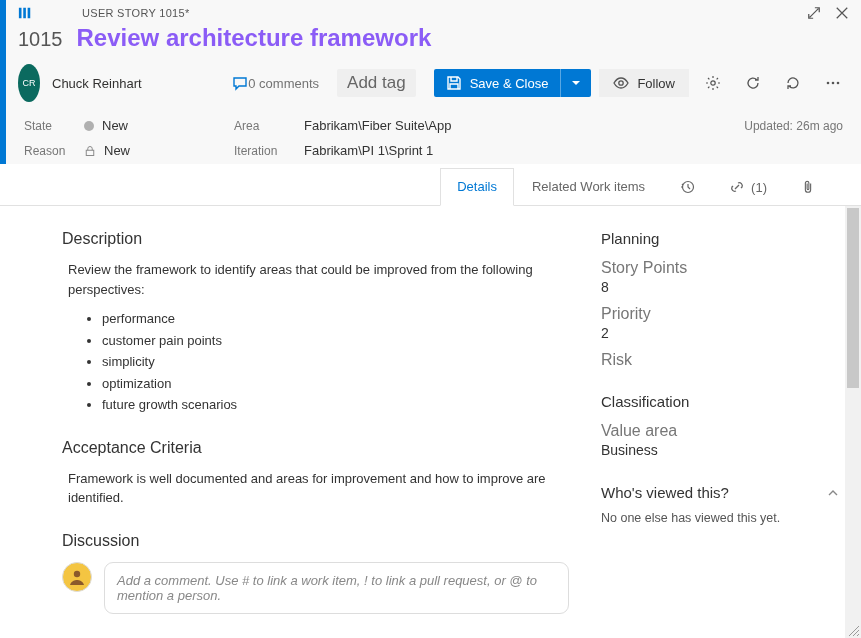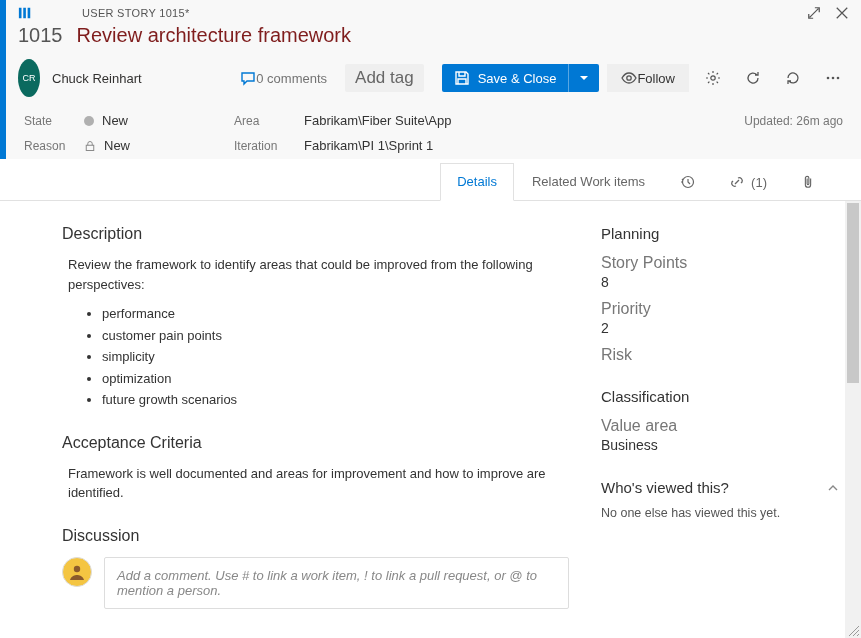--- a/index.html
+++ b/index.html
@@ -29,21 +29,21 @@
   .titlebar .type-icon { color: #0078d4; margin-right: 6px; display:inline-flex;}
   .titlebar .type-label { flex: 1; letter-spacing: .3px; margin-left: 44px; }
   .titlebar .win-icon { margin-left: 14px; cursor: pointer; color: #555; display:inline-flex;}
   .title-row {
     display: flex;
     align-items: baseline;
     padding: 2px 12px 8px 12px;
     gap: 14px;
   }
   .work-id { font-size: 20px; color: #555; font-weight: 400;}
-  .work-title { font-size: 20px; font-weight: 400; color: #7f1d1d; }
+  .work-title { font-size: 24px; font-weight: 700; color: #8b5cf6; }
   .action-row {
     display: flex;
     align-items: center;
     padding: 4px 12px 10px 12px;
     gap: 8px;
   }
   .avatar {
     width: 22px; height: 38px; border-radius: 50%;
     background: #0b6a5f; color: #fff; font-size: 9px;
     display: flex; align-items: center; justify-content: center;
@@ -55,21 +55,21 @@
     background: #efefef; padding: 4px 10px; color:#666; font-size:17px;
     border-radius:2px; margin-right:10px;
   }
   .save-btn {
     background: #0078d4; color: #fff; display: flex; align-items: stretch;
     border-radius: 2px; overflow: hidden; font-size: 13px;
   }
   .save-btn .main { padding: 6px 12px; display:flex; align-items:center; gap:8px;}
   .save-btn .caret { padding: 6px 10px; border-left: 1px solid rgba(255,255,255,.35); display:flex; align-items:center;}
   .follow-btn {
-    background: #efefef; padding: 6px 14px; display:flex; align-items:center; 
+    background: #efefef; padding: 6px 14px; display:flex; align-items:center; gap:8px;
     font-size:13px; color:#333;
   }
   .icon-btn {
     width: 32px; height: 30px; display:flex; align-items:center; justify-content:center;
     color:#555; cursor:pointer;
   }
   .meta-row {
     display: grid;
     grid-template-columns: 60px 150px 70px 1fr auto;
     padding: 6px 18px;
@@ -120,21 +120,21 @@
   .muted { font-size:12.5px; color:#555; margin-top:10px;}
   .discussion-input {
     display:flex; gap:12px; margin-top:12px; align-items:flex-start;
   }
   .disc-avatar {
     width:30px; height:30px; border-radius:50%; background:#f4c542;
     display:flex; align-items:center; justify-content:center; font-size:16px;
     border:1px solid #ddd;
   }
   .disc-box {
-    flex:1; border:1px solid #ddd; border-radius:2px; padding:10px 12px;
+    flex:1; border:1px solid #ddd; border-radius:9px; padding:10px 12px;
     font-style:italic; color:#888; font-size:13px; min-height:44px;
   }
   .scrollbar {
     position:absolute; right:0; top:0; width:16px; height:100%;
     background:#f1f1f1;
   }
   .scroll-thumb {
     position:absolute; right:2px; top:2px; width:12px; height:180px;
     background:#c8c8c8; border-radius:0;
   }

